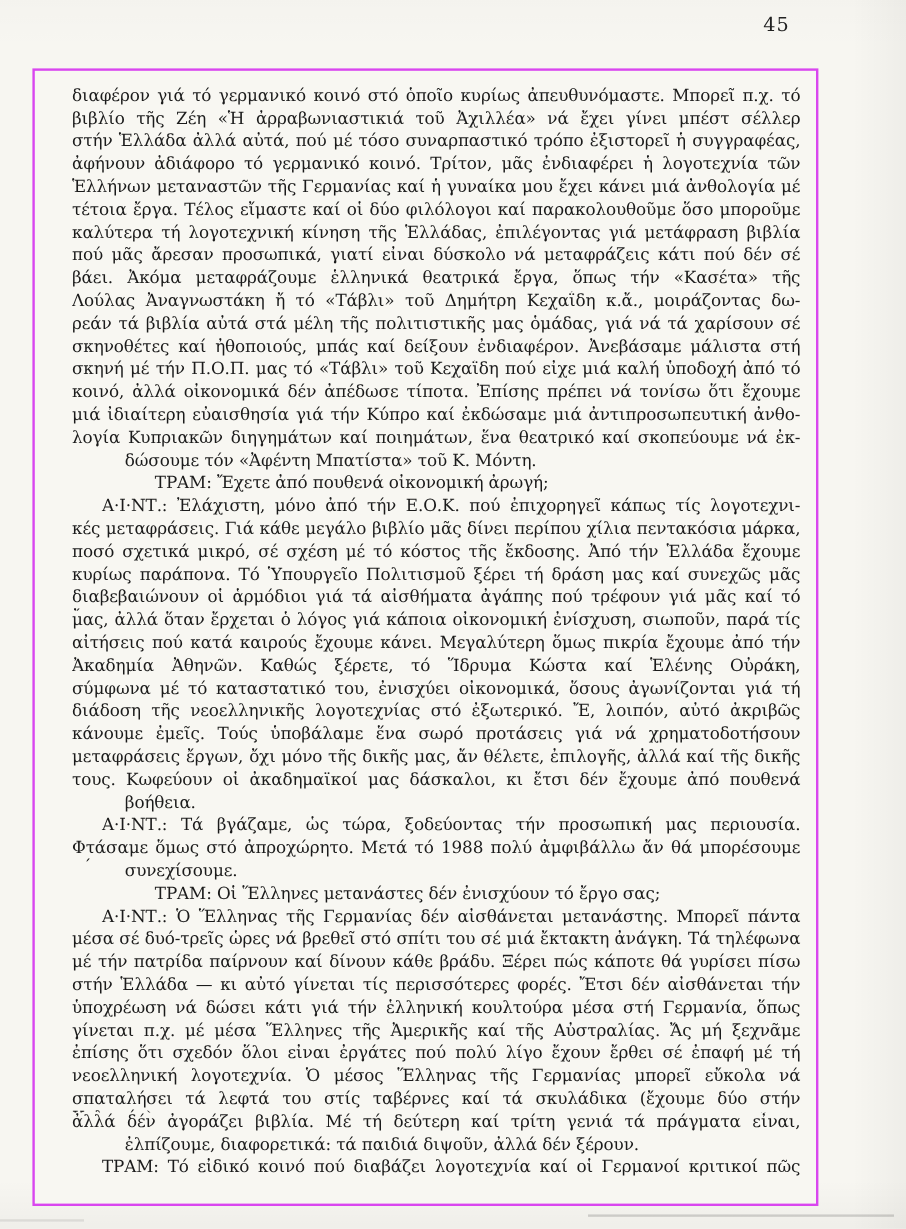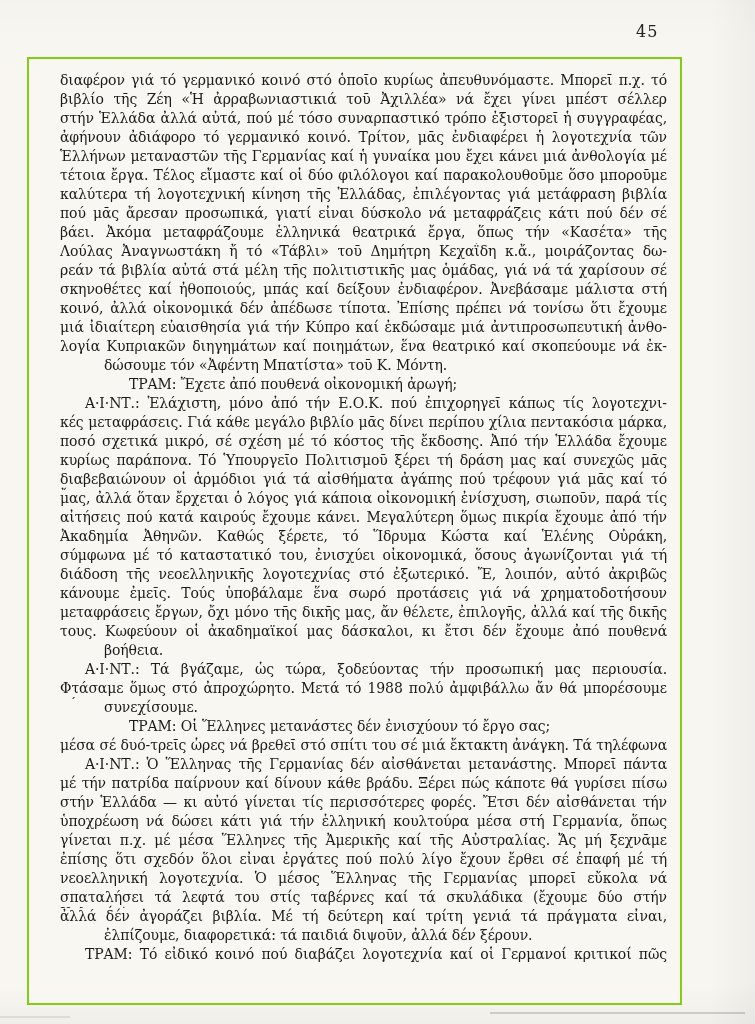--- a/index.html
+++ b/index.html
@@ -18,30 +18,29 @@
     color: #1b1b1b;
     overflow: hidden;
   }
   .page-number {
     position: absolute;
     top: 11px;
     left: 636px;
     font-size: 16px;
     letter-spacing: 1px;
     color: #222;
-    margin-top: 11px;
   }
   .frame {
     position: absolute;
     left: 27px;
     top: 57px;
     width: 655px;
     height: 948px;
     box-sizing: border-box;
-    border: 2px solid #84cc16;
+    border: 2px solid #d946ef;
     background: #f8f7f2;
   }
   .text-block {
     position: absolute;
     left: 31px;
     top: 13px;
     width: 607px;
   }
   .ln {
     height: 19px;
@@ -90,20 +89,21 @@
         <div class="ln">στήν Ἑλλάδα ἀλλά αὐτά, πού μέ τόσο συναρπαστικό τρόπο ἐξιστορεῖ ἡ συγγραφέας,</div>
         <div class="ln">ἀφήνουν ἀδιάφορο τό γερμανικό κοινό. Τρίτον, μᾶς ἐνδιαφέρει ἡ λογοτεχνία τῶν</div>
         <div class="ln">Ἑλλήνων μεταναστῶν τῆς Γερμανίας καί ἡ γυναίκα μου ἔχει κάνει μιά ἀνθολογία μέ</div>
         <div class="ln">τέτοια ἔργα. Τέλος εἴμαστε καί οἱ δύο φιλόλογοι καί παρακολουθοῦμε ὅσο μποροῦμε</div>
         <div class="ln">καλύτερα τή λογοτεχνική κίνηση τῆς Ἑλλάδας, ἐπιλέγοντας γιά μετάφραση βιβλία</div>
         <div class="ln">πού μᾶς ἄρεσαν προσωπικά, γιατί εἶναι δύσκολο νά μεταφράζεις κάτι πού δέν σέ τρα-</div>
         <div class="ln">βάει. Ἀκόμα μεταφράζουμε ἑλληνικά θεατρικά ἔργα, ὅπως τήν «Κασέτα» τῆς</div>
         <div class="ln">Λούλας Ἀναγνωστάκη ἤ τό «Τάβλι» τοῦ Δημήτρη Κεχαΐδη κ.ἄ., μοιράζοντας δω-</div>
         <div class="ln">ρεάν τά βιβλία αὐτά στά μέλη τῆς πολιτιστικῆς μας ὁμάδας, γιά νά τά χαρίσουν σέ</div>
         <div class="ln">σκηνοθέτες καί ἠθοποιούς, μπάς καί δείξουν ἐνδιαφέρον. Ἀνεβάσαμε μάλιστα στή</div>
+        <div class="ln">σκηνή μέ τήν Π.Ο.Π. μας τό «Τάβλι» τοῦ Κεχαΐδη πού εἶχε μιά καλή ὑποδοχή ἀπό τό</div>
         <div class="ln">κοινό, ἀλλά οἰκονομικά δέν ἀπέδωσε τίποτα. Ἐπίσης πρέπει νά τονίσω ὅτι ἔχουμε</div>
         <div class="ln">μιά ἰδιαίτερη εὐαισθησία γιά τήν Κύπρο καί ἐκδώσαμε μιά ἀντιπροσωπευτική ἀνθο-</div>
         <div class="ln">λογία Κυπριακῶν διηγημάτων καί ποιημάτων, ἕνα θεατρικό καί σκοπεύουμε νά ἐκ-</div>
         <div class="ln nj">δώσουμε τόν «Ἀφέντη Μπατίστα» τοῦ Κ. Μόντη.</div>
         <div class="ln it ind nj">ΤΡΑΜ: Ἔχετε ἀπό πουθενά οἰκονομική ἀρωγή;</div>
         <div class="ln ind">Α·Ι·ΝΤ.: Ἐλάχιστη, μόνο ἀπό τήν Ε.Ο.Κ. πού ἐπιχορηγεῖ κάπως τίς λογοτεχνι-</div>
         <div class="ln">κές μεταφράσεις. Γιά κάθε μεγάλο βιβλίο μᾶς δίνει περίπου χίλια πεντακόσια μάρκα,</div>
         <div class="ln">ποσό σχετικά μικρό, σέ σχέση μέ τό κόστος τῆς ἔκδοσης. Ἀπό τήν Ἑλλάδα ἔχουμε</div>
         <div class="ln">κυρίως παράπονα. Τό Ὑπουργεῖο Πολιτισμοῦ ξέρει τή δράση μας καί συνεχῶς μᾶς</div>
         <div class="ln">διαβεβαιώνουν οἱ ἁρμόδιοι γιά τά αἰσθήματα ἀγάπης πού τρέφουν γιά μᾶς καί τό ἔργο</div>
@@ -113,22 +113,22 @@
         <div class="ln">σύμφωνα μέ τό καταστατικό του, ἐνισχύει οἰκονομικά, ὅσους ἀγωνίζονται γιά τή</div>
         <div class="ln">διάδοση τῆς νεοελληνικῆς λογοτεχνίας στό ἐξωτερικό. Ἔ, λοιπόν, αὐτό ἀκριβῶς</div>
         <div class="ln">κάνουμε ἐμεῖς. Τούς ὑποβάλαμε ἕνα σωρό προτάσεις γιά νά χρηματοδοτήσουν</div>
         <div class="ln">μεταφράσεις ἔργων, ὄχι μόνο τῆς δικῆς μας, ἄν θέλετε, ἐπιλογῆς, ἀλλά καί τῆς δικῆς</div>
         <div class="ln">τους. Κωφεύουν οἱ ἀκαδημαϊκοί μας δάσκαλοι, κι ἔτσι δέν ἔχουμε ἀπό πουθενά</div>
         <div class="ln nj">βοήθεια.</div>
         <div class="ln ind">Α·Ι·ΝΤ.: Τά βγάζαμε, ὡς τώρα, ξοδεύοντας τήν προσωπική μας περιουσία.</div>
         <div class="ln">Φτάσαμε ὅμως στό ἀπροχώρητο. Μετά τό 1988 πολύ ἀμφιβάλλω ἄν θά μπορέσουμε νά</div>
         <div class="ln nj">συνεχίσουμε.</div>
         <div class="ln it ind nj">ΤΡΑΜ: Οἱ Ἕλληνες μετανάστες δέν ἐνισχύουν τό ἔργο σας;</div>
+        <div class="ln ind">Α·Ι·ΝΤ.: Ὁ Ἕλληνας τῆς Γερμανίας δέν αἰσθάνεται μετανάστης. Μπορεῖ πάντα</div>
         <div class="ln">μέσα σέ δυό-τρεῖς ὧρες νά βρεθεῖ στό σπίτι του σέ μιά ἔκτακτη ἀνάγκη. Τά τηλέφωνα</div>
-        <div class="ln ind">Α·Ι·ΝΤ.: Ὁ Ἕλληνας τῆς Γερμανίας δέν αἰσθάνεται μετανάστης. Μπορεῖ πάντα</div>
         <div class="ln">μέ τήν πατρίδα παίρνουν καί δίνουν κάθε βράδυ. Ξέρει πώς κάποτε θά γυρίσει πίσω</div>
         <div class="ln">στήν Ἑλλάδα — κι αὐτό γίνεται τίς περισσότερες φορές. Ἔτσι δέν αἰσθάνεται τήν</div>
         <div class="ln">ὑποχρέωση νά δώσει κάτι γιά τήν ἑλληνική κουλτούρα μέσα στή Γερμανία, ὅπως</div>
         <div class="ln">γίνεται π.χ. μέ μέσα Ἕλληνες τῆς Ἀμερικῆς καί τῆς Αὐστραλίας. Ἄς μή ξεχνᾶμε</div>
         <div class="ln">ἐπίσης ὅτι σχεδόν ὅλοι εἶναι ἐργάτες πού πολύ λίγο ἔχουν ἔρθει σέ ἐπαφή μέ τή</div>
         <div class="ln">νεοελληνική λογοτεχνία. Ὁ μέσος Ἕλληνας τῆς Γερμανίας μπορεῖ εὔκολα νά</div>
         <div class="ln">σπαταλήσει τά λεφτά του στίς ταβέρνες καί τά σκυλάδικα (ἔχουμε δύο στήν Κολωνία)</div>
         <div class="ln">ἀλλά δέν ἀγοράζει βιβλία. Μέ τή δεύτερη καί τρίτη γενιά τά πράγματα εἶναι,</div>
         <div class="ln nj">ἐλπίζουμε, διαφορετικά: τά παιδιά διψοῦν, ἀλλά δέν ξέρουν.</div>
         <div class="ln it ind">ΤΡΑΜ: Τό εἰδικό κοινό πού διαβάζει λογοτεχνία καί οἱ Γερμανοί κριτικοί πῶς</div>

